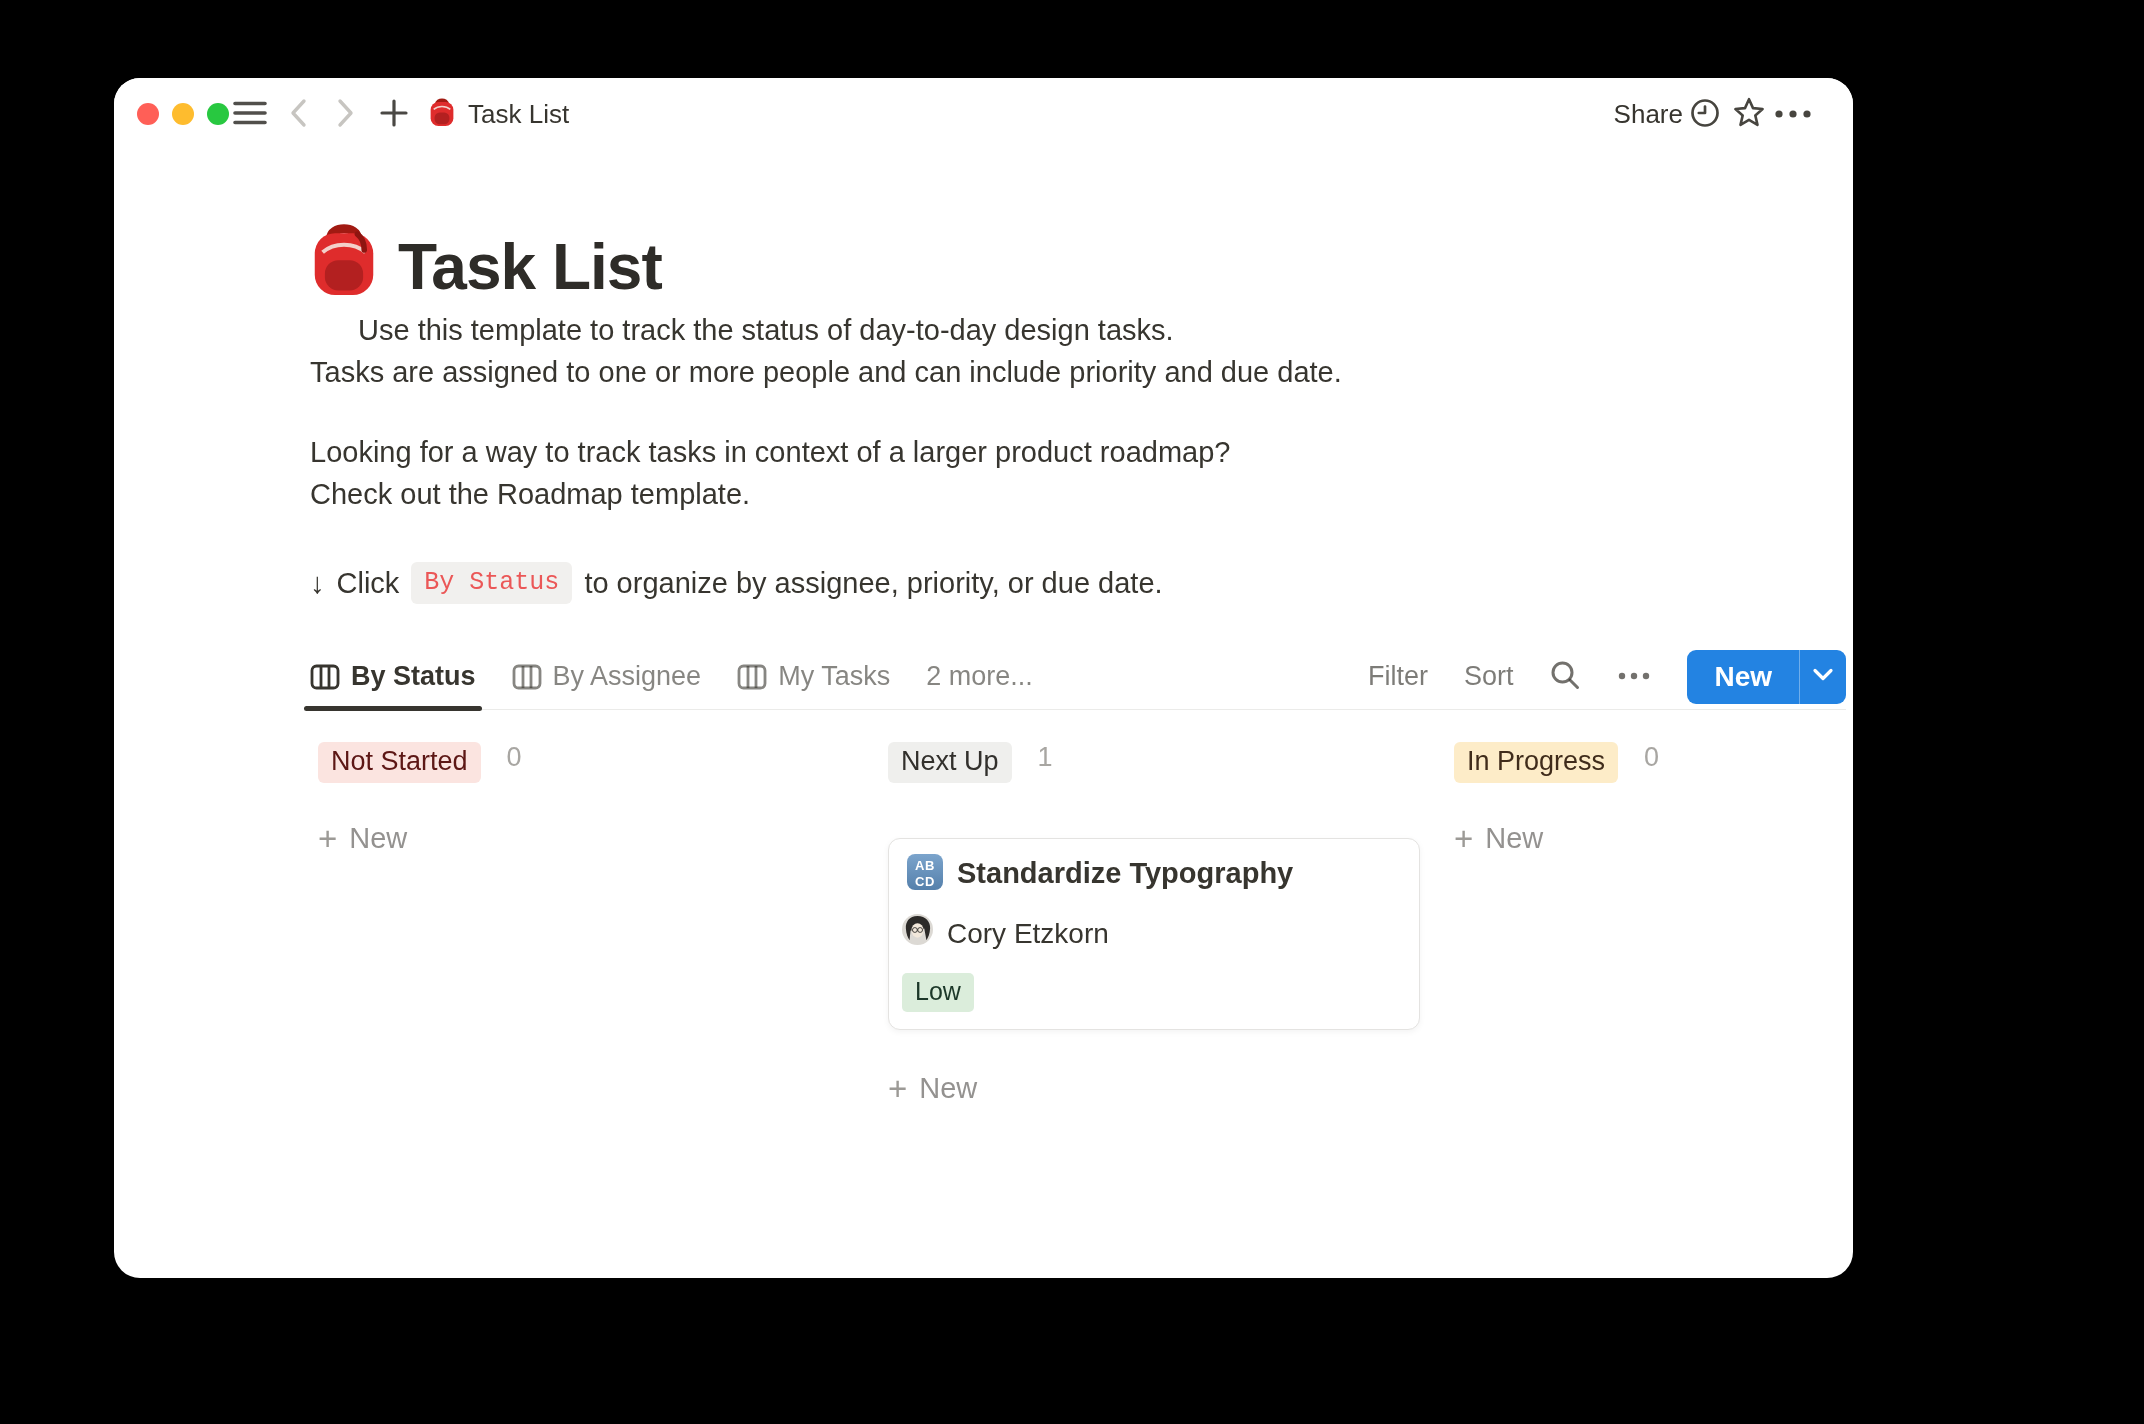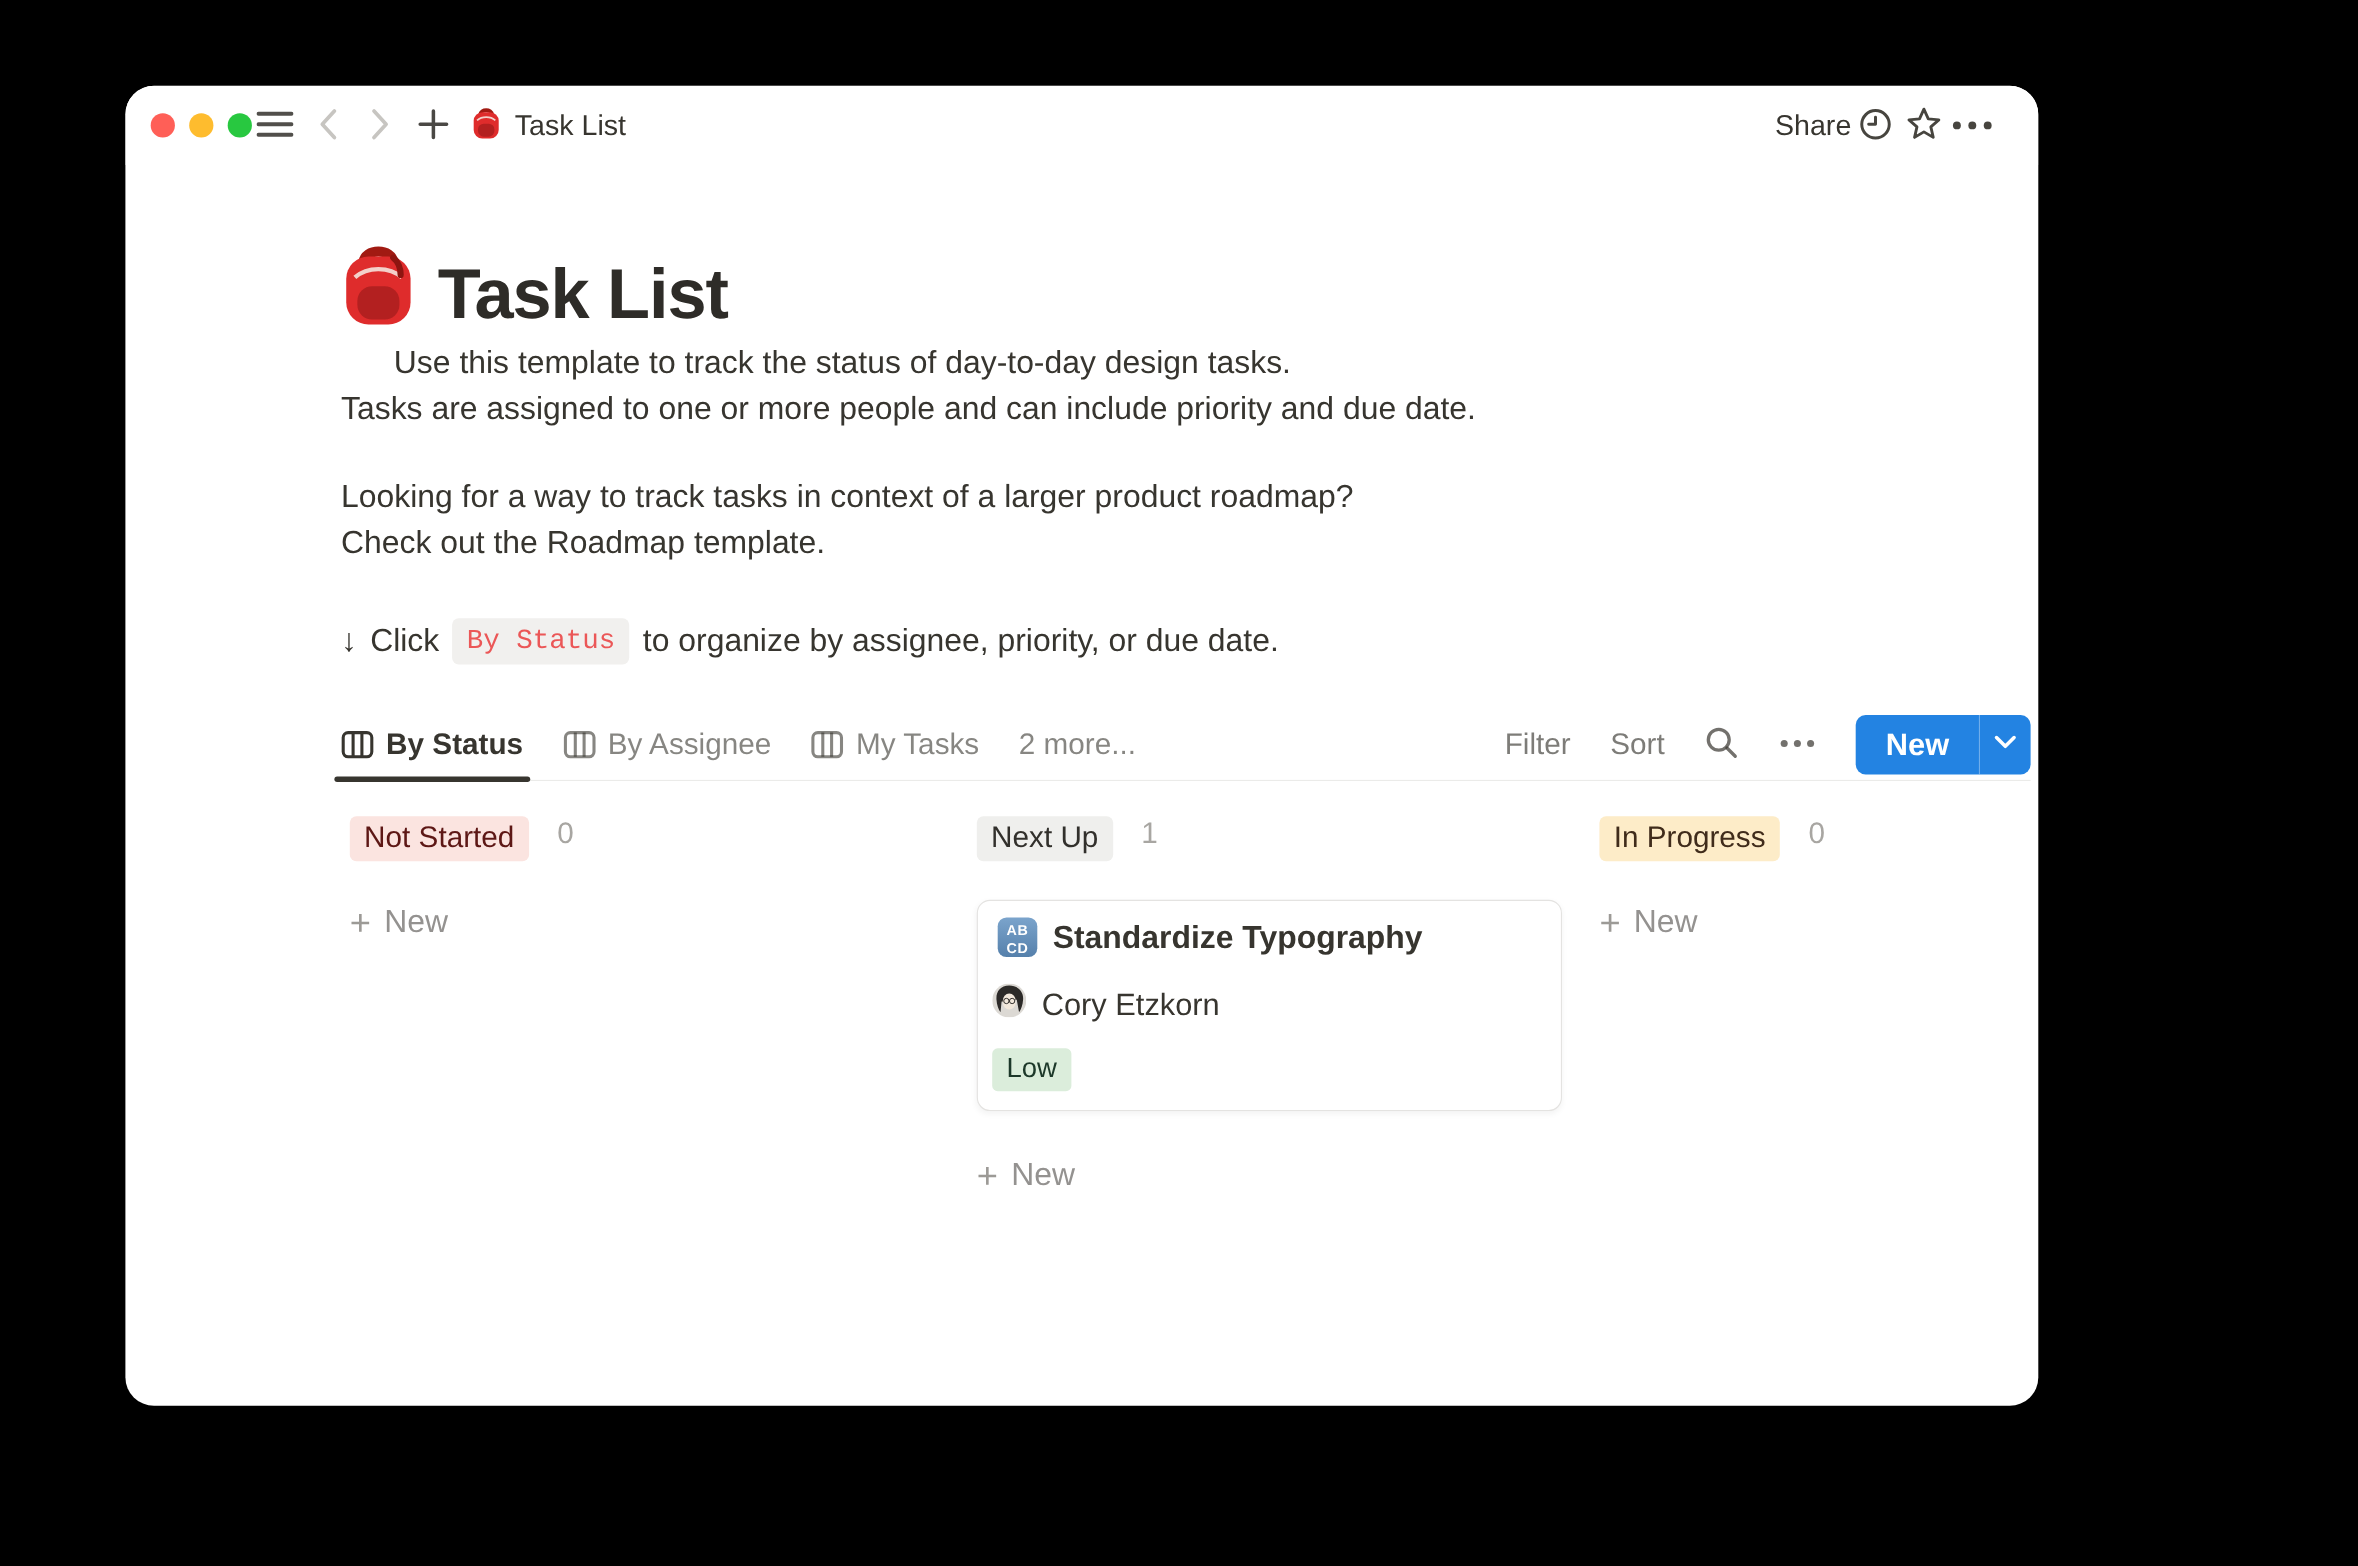--- a/index.html
+++ b/index.html
@@ -86,21 +86,21 @@
   .badge-red    { background: #fbe4e0; color: #5d1715; }
   .badge-gray   { background: #efefed; color: #32302c; }
   .badge-yellow { background: #fdecc8; color: #402c1b; }
   .badge-green  { background: #dbeddb; color: #1c3829; }
   .col-count { font-size: 27px; color: #a8a6a2; }
   .new-row { display: flex; align-items: center; gap: 12px; color: #949290; font-size: 29px;
              background: none; border: none; cursor: pointer; font-family: inherit; margin-top: 40px; }
   .new-row .plus { font-size: 33px; font-weight: 400; color: #9c9a96; line-height: 1; }
   .col-2 .new-row { margin-top: 42px; }
 
-  .card { margin-top: 36px; width: 532px; height: 192px; background: #fff;
+  .card { margin-top: 56px; width: 532px; height: 192px; background: #fff;
           border: 1px solid #e4e3e1; border-radius: 12px; position: relative; cursor: pointer;
           box-shadow: 0 2px 6px rgba(15,15,15,0.05); }
   .card-icon { position: absolute; left: 18px; top: 15px; width: 36px; height: 36px; border-radius: 8px;
                background: linear-gradient(180deg, #7ba4cc 0%, #5580ab 100%);
                color: #fff; font-size: 13px; font-weight: 700; text-align: center;
                line-height: 1.25; padding-top: 4px; letter-spacing: 0.5px; }
   .card-title { position: absolute; left: 68px; top: 18px; font-size: 29px; font-weight: 600; color: #37352f; }
   .card-avatar { position: absolute; left: 13px; top: 75px; width: 31px; height: 31px; }
   .card-assignee { position: absolute; left: 58px; top: 79px; font-size: 28px; color: #37352f; }
   .card-priority { position: absolute; left: 13px; top: 134px; font-size: 25px;

